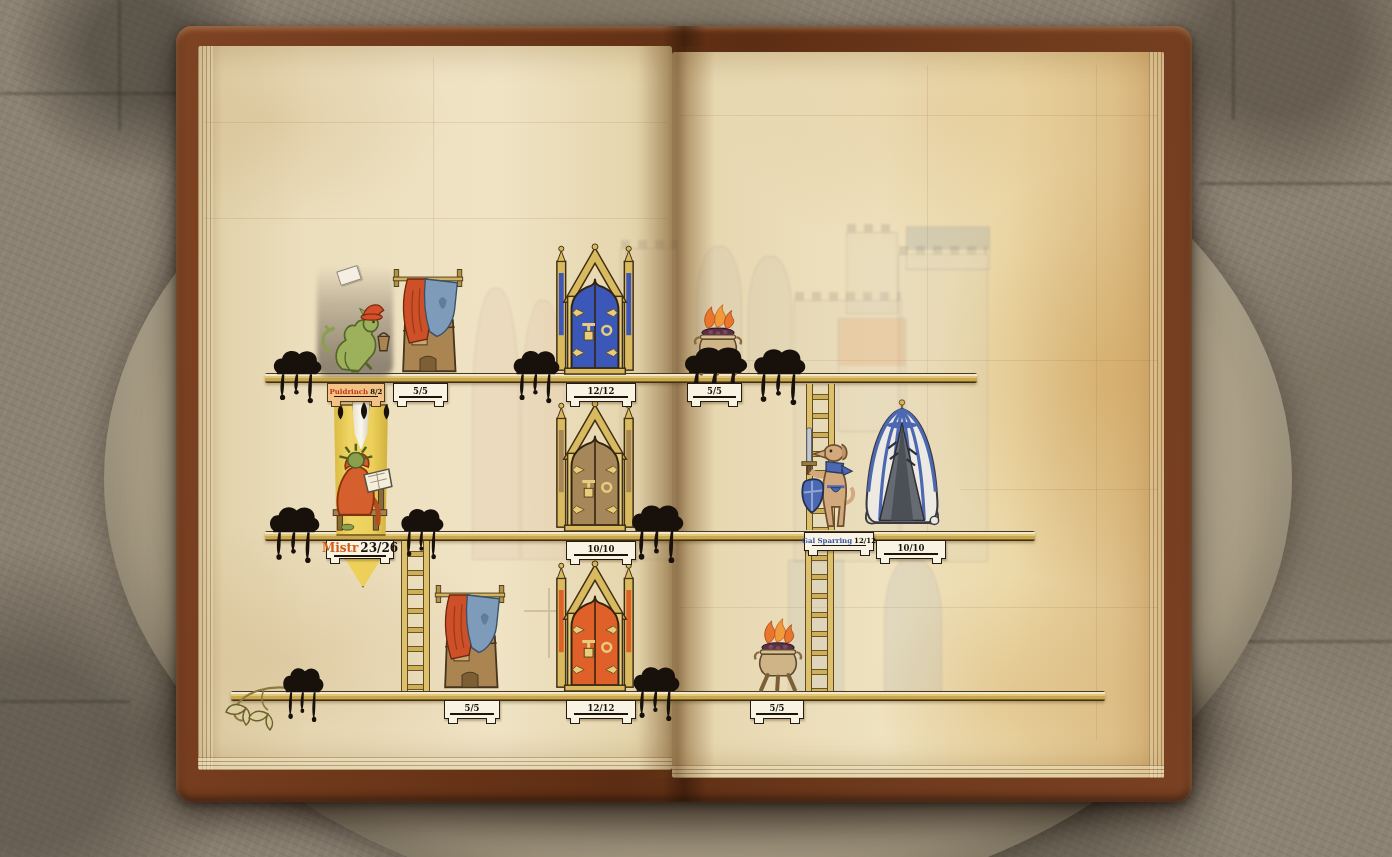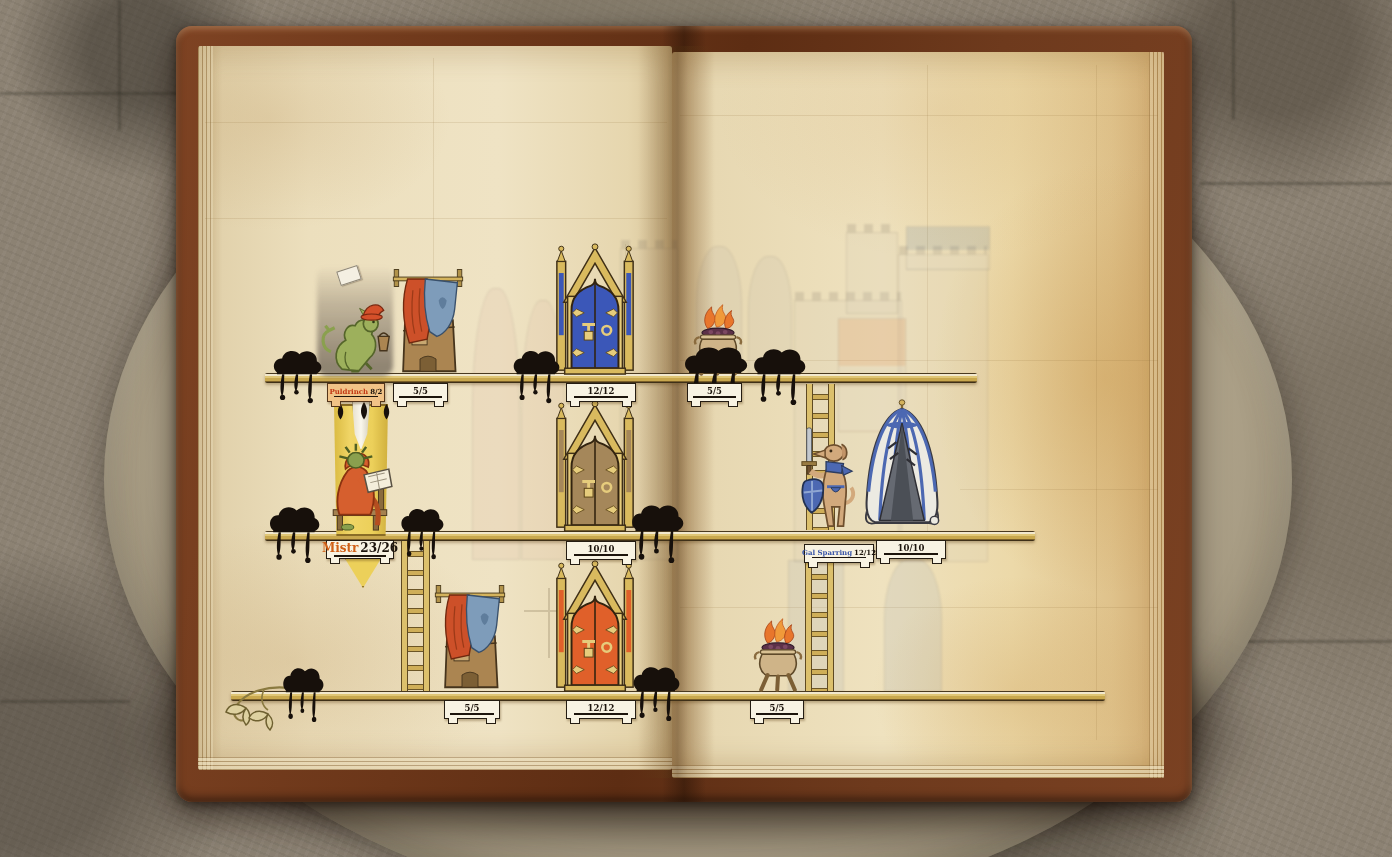--- a/index.html
+++ b/index.html
@@ -397,21 +397,21 @@
         <span>23/26</span>
       </span>
     <span class="rule"></span>
   </div>
   <div id="banner-tail" style="left:344px;top:557px;width:34px;height:27px"></div>
 
   <div class="hp" style="left:566px;top:541px;width:68px">
     <span class="t">10/10</span>
       <span class="rule"></span>
   </div>
-  <div class="hp" style="left:804px;top:544px;width:68px">
+  <div class="hp" style="left:804px;top:532px;width:68px">
     <span class="t" style="font-size:7px">
         <span class="name-blue">Gal Sparring</span>
         <span>12/12</span>
       </span>
     <span class="rule"></span>
   </div>
   <div class="hp" style="left:876px;top:540px;width:68px">
     <span class="t">10/10</span>
       <span class="rule"></span>
   </div>

